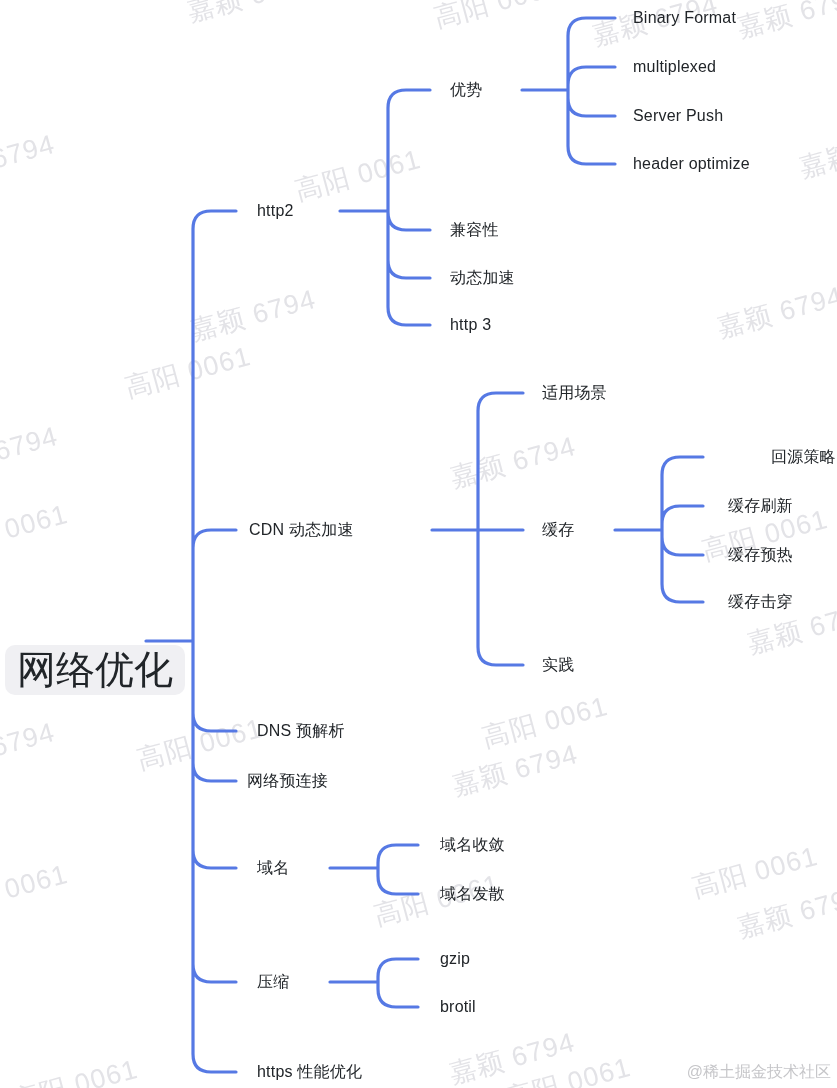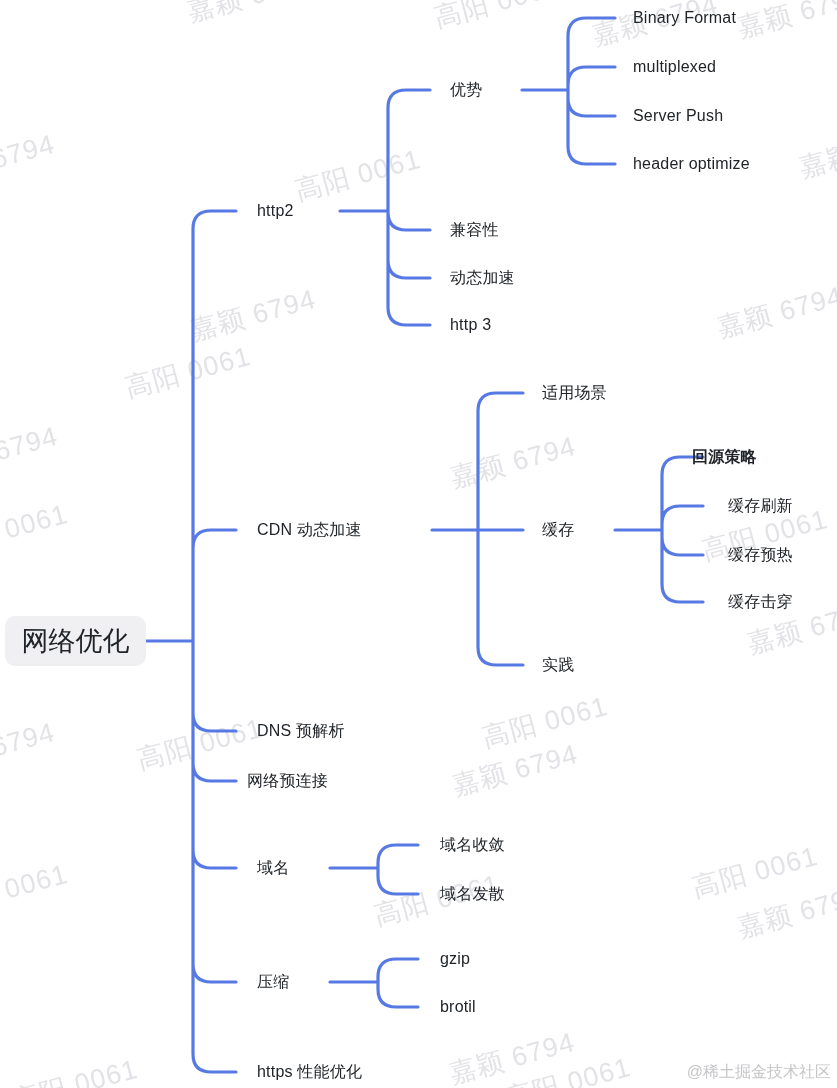--- a/index.html
+++ b/index.html
@@ -20,28 +20,29 @@
     z-index:3;
     letter-spacing:0.2px;
   }
   .node-root{
     position:absolute;
     transform:translateY(-50%);
     white-space:nowrap;
     z-index:3;
     background:var(--rootbg,#f0f0f3);
     color:var(--text,#212529);
-    font-size:27px;
+    font-size:39px;
     height:50px;
     line-height:50px;
     padding:0 12px;
     border-radius:10px;
-    text-align:center;
+    text-align:right;
     box-sizing:border-box;
     min-width:141px;
+    margin-top:29px;
   }
   .wm{
     position:absolute;
     transform:translate(-50%,-50%) rotate(-15deg);
     white-space:nowrap;
     font-size:27px;
     color:var(--wm,#e3e3e7);
     z-index:1;
     letter-spacing:1px;
     user-select:none;
@@ -99,24 +100,24 @@
     <div class="node-root" style="left: 5px; top: 641px;">网络优化</div>
     <div class="node" style="left: 257px; top: 211px;">http2</div>
     <div class="node" style="left: 450px; top: 90px;">优势</div>
     <div class="node" style="left: 633px; top: 18px;">Binary Format</div>
     <div class="node" style="left: 633px; top: 67px;">multiplexed</div>
     <div class="node" style="left: 633px; top: 116px;">Server Push</div>
     <div class="node" style="left: 633px; top: 164px;">header optimize</div>
     <div class="node" style="left: 450px; top: 230px;">兼容性</div>
     <div class="node" style="left: 450px; top: 278px;">动态加速</div>
     <div class="node" style="left: 450px; top: 325px;">http 3</div>
-    <div class="node" style="left: 257px; top: 530px;">CDN 动态加速</div>
+    <div class="node" style="left: 249px; top: 530px;">CDN 动态加速</div>
     <div class="node" style="left: 542px; top: 393px;">适用场景</div>
     <div class="node" style="left: 542px; top: 530px;">缓存</div>
-    <div class="node" style="left: 692px; top: 457px; font-weight: bold;">回源策略</div>
+    <div class="node" style="left: 771px; top: 457px;">回源策略</div>
     <div class="node" style="left: 728px; top: 506px;">缓存刷新</div>
     <div class="node" style="left: 728px; top: 555px;">缓存预热</div>
     <div class="node" style="left: 728px; top: 602px;">缓存击穿</div>
     <div class="node" style="left: 542px; top: 665px;">实践</div>
     <div class="node" style="left: 257px; top: 731px;">DNS 预解析</div>
     <div class="node" style="left: 247px; top: 781px;">网络预连接</div>
     <div class="node" style="left: 257px; top: 868px;">域名</div>
     <div class="node" style="left: 440px; top: 845px;">域名收敛</div>
     <div class="node" style="left: 440px; top: 894px;">域名发散</div>
     <div class="node" style="left: 257px; top: 982px;">压缩</div>

